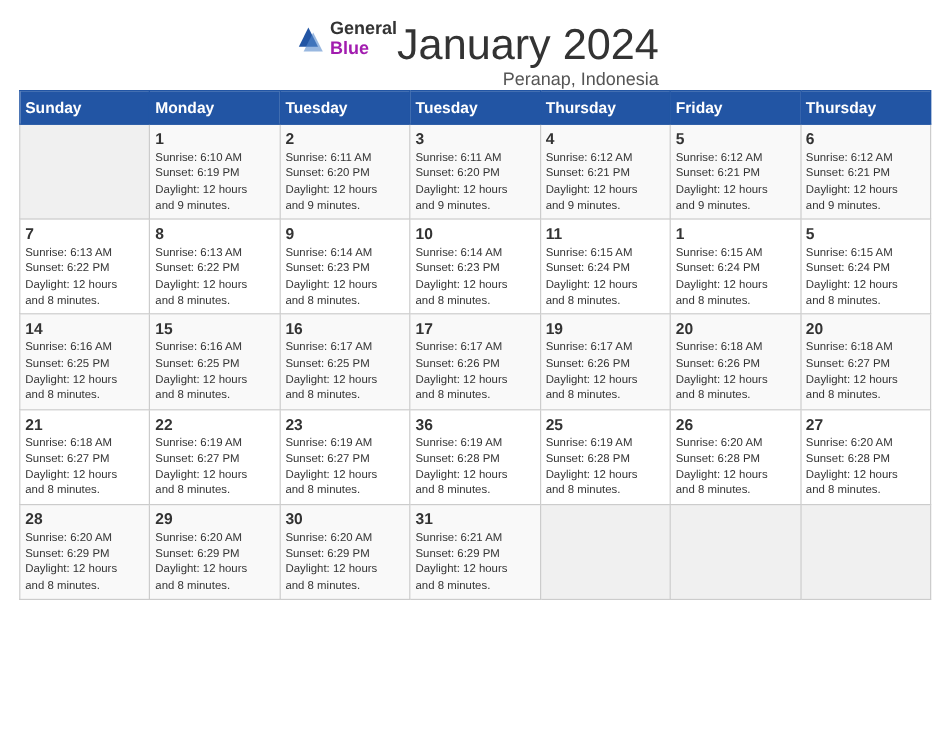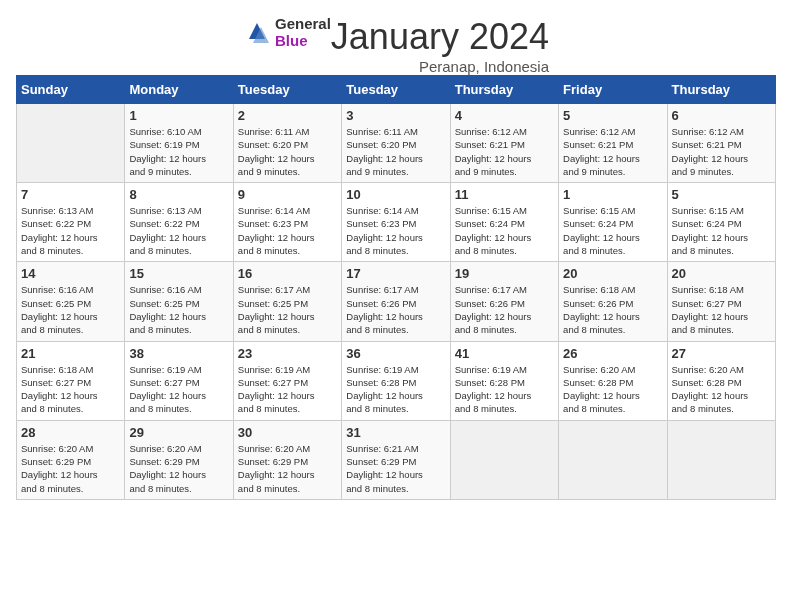--- a/index.html
+++ b/index.html
@@ -205,33 +205,33 @@
           <span class="day-num">20</span>
           <div class="day-info">Sunrise: 6:18 AM<br>Sunset: 6:27 PM<br>Daylight: 12 hours<br>and 8 minutes.</div>
         </td>
       </tr>
       <tr>
         <td>
           <span class="day-num">21</span>
           <div class="day-info">Sunrise: 6:18 AM<br>Sunset: 6:27 PM<br>Daylight: 12 hours<br>and 8 minutes.</div>
         </td>
         <td>
-          <span class="day-num">38</span>
+          <span class="day-num">22</span>
           <div class="day-info">Sunrise: 6:19 AM<br>Sunset: 6:27 PM<br>Daylight: 12 hours<br>and 8 minutes.</div>
         </td>
         <td>
           <span class="day-num">23</span>
           <div class="day-info">Sunrise: 6:19 AM<br>Sunset: 6:27 PM<br>Daylight: 12 hours<br>and 8 minutes.</div>
         </td>
         <td>
           <span class="day-num">36</span>
           <div class="day-info">Sunrise: 6:19 AM<br>Sunset: 6:28 PM<br>Daylight: 12 hours<br>and 8 minutes.</div>
         </td>
         <td>
-          <span class="day-num">41</span>
+          <span class="day-num">25</span>
           <div class="day-info">Sunrise: 6:19 AM<br>Sunset: 6:28 PM<br>Daylight: 12 hours<br>and 8 minutes.</div>
         </td>
         <td>
           <span class="day-num">26</span>
           <div class="day-info">Sunrise: 6:20 AM<br>Sunset: 6:28 PM<br>Daylight: 12 hours<br>and 8 minutes.</div>
         </td>
         <td>
           <span class="day-num">27</span>
           <div class="day-info">Sunrise: 6:20 AM<br>Sunset: 6:28 PM<br>Daylight: 12 hours<br>and 8 minutes.</div>
         </td>

